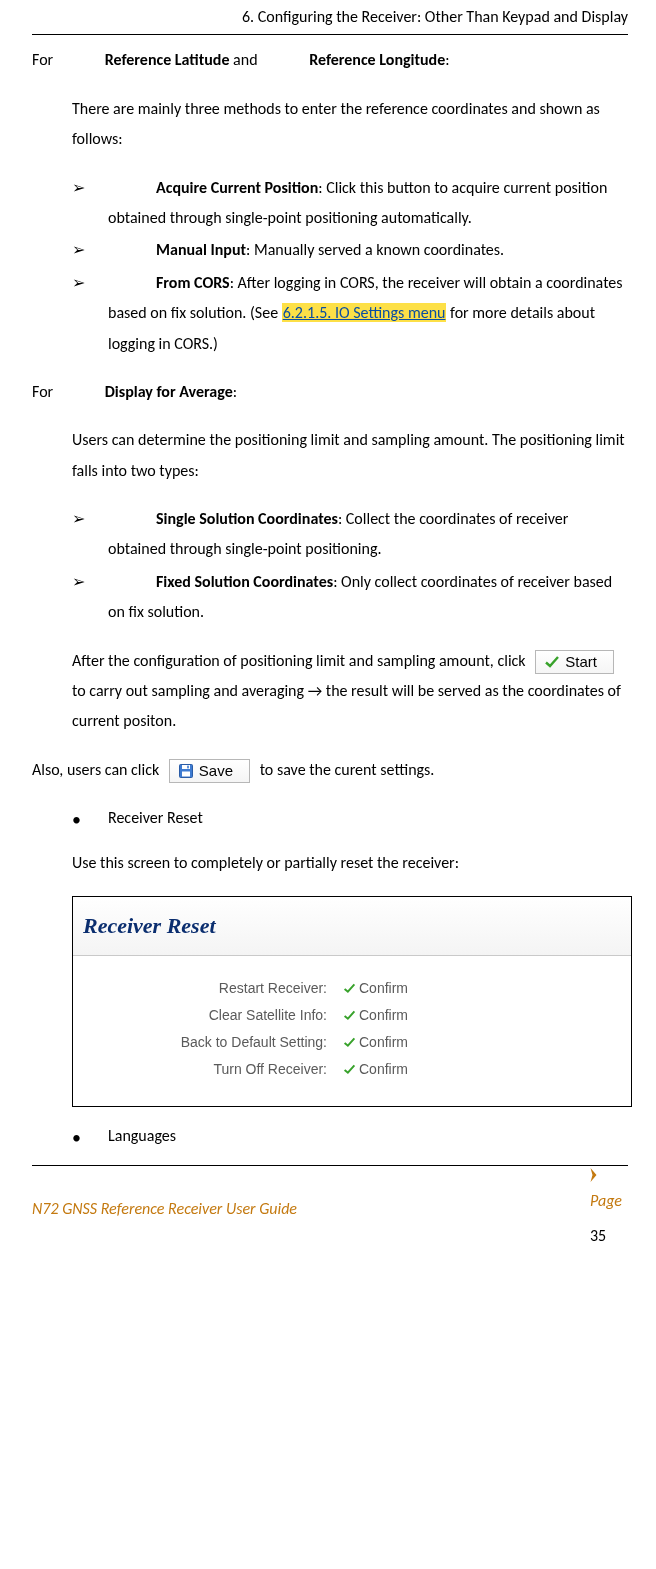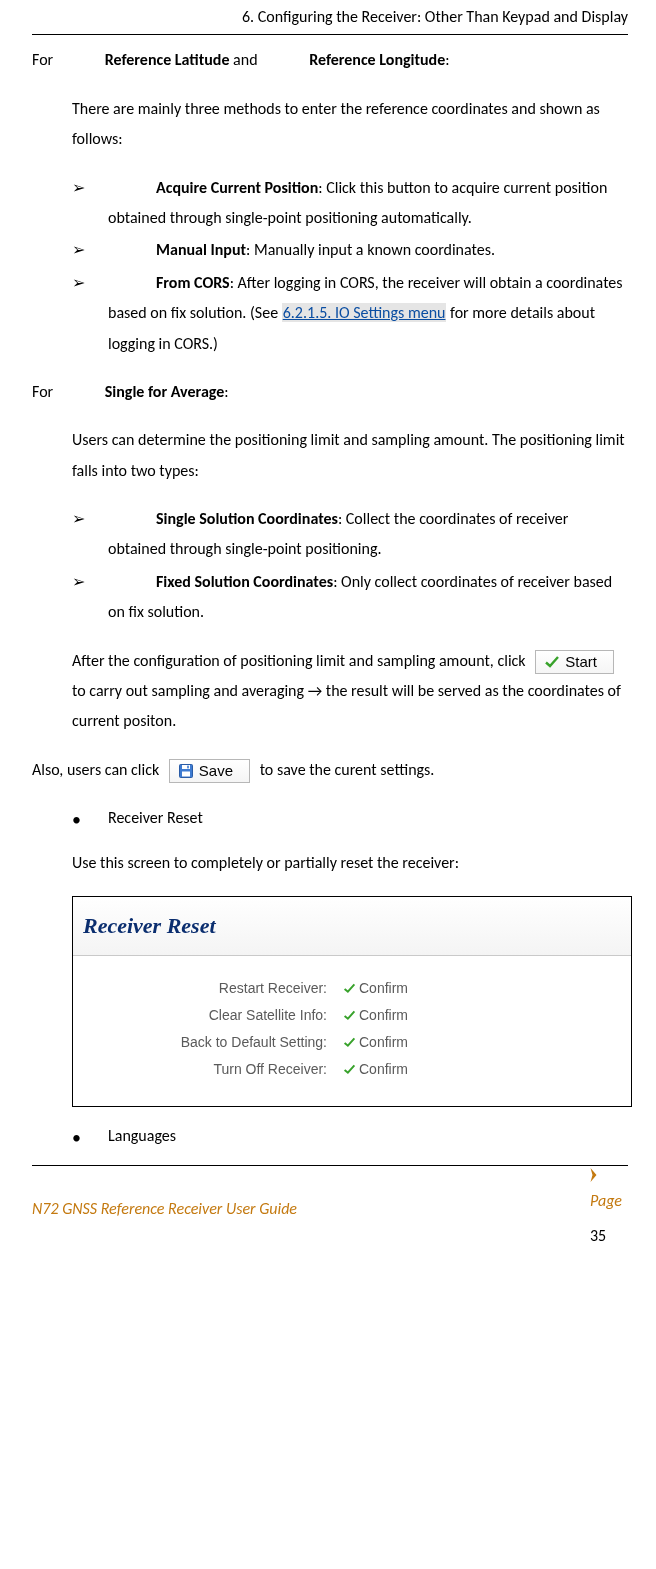--- a/index.html
+++ b/index.html
@@ -56,21 +56,21 @@
   }
   ul.dot > li::before {
     content: "•";
     position: absolute;
     left: 0;
     top: 0;
     font-size: 18px;
   }
   .link {
     color: #0b4ea2;
-    background: #e5e5e5;
+    background: #fde047;
     text-decoration: underline;
     padding: 0 1px;
   }
   .btn-inline {
     display: inline-flex;
     align-items: center;
     gap: 5px;
     border: 1px solid #b7b7b7;
     background: linear-gradient(#ffffff, #f5f5f5);
     padding: 3px 16px 3px 8px;
@@ -161,29 +161,29 @@
     <span>For </span><b>Reference Latitude</b><span> and </span><b>Reference Longitude</b><span>:</span>
   </p>
 
   <p class="body-block indent1">There are mainly three methods to enter the reference coordinates and shown as follows:</p>
 
   <ul class="arrow">
     <li>
       <b>Acquire Current Position</b><span>: Click this button to acquire current position obtained through single-point positioning automatically.</span>
     </li>
     <li>
-      <b>Manual Input</b><span>: Manually input a known coordinates.</span>
+      <b>Manual Input</b><span>: Manually served a known coordinates.</span>
     </li>
     <li>
       <b>From CORS</b><span>: After logging in CORS, the receiver will obtain a coordinates based on fix solution. (See </span><span class="link">6.2.1.5. IO Settings menu</span><span> for more details about logging in CORS.)</span>
     </li>
   </ul>
 
   <p class="body-block">
-    <span>For </span><b>Single for Average</b><span>:</span>
+    <span>For </span><b>Display for Average</b><span>:</span>
   </p>
 
   <p class="body-block indent1">Users can determine the positioning limit and sampling amount. The positioning limit falls into two types:</p>
 
   <ul class="arrow">
     <li>
       <b>Single Solution Coordinates</b><span>: Collect the coordinates of receiver obtained through single-point positioning.</span>
     </li>
     <li>
       <b>Fixed Solution Coordinates</b><span>: Only collect coordinates of receiver based on fix solution.</span>

